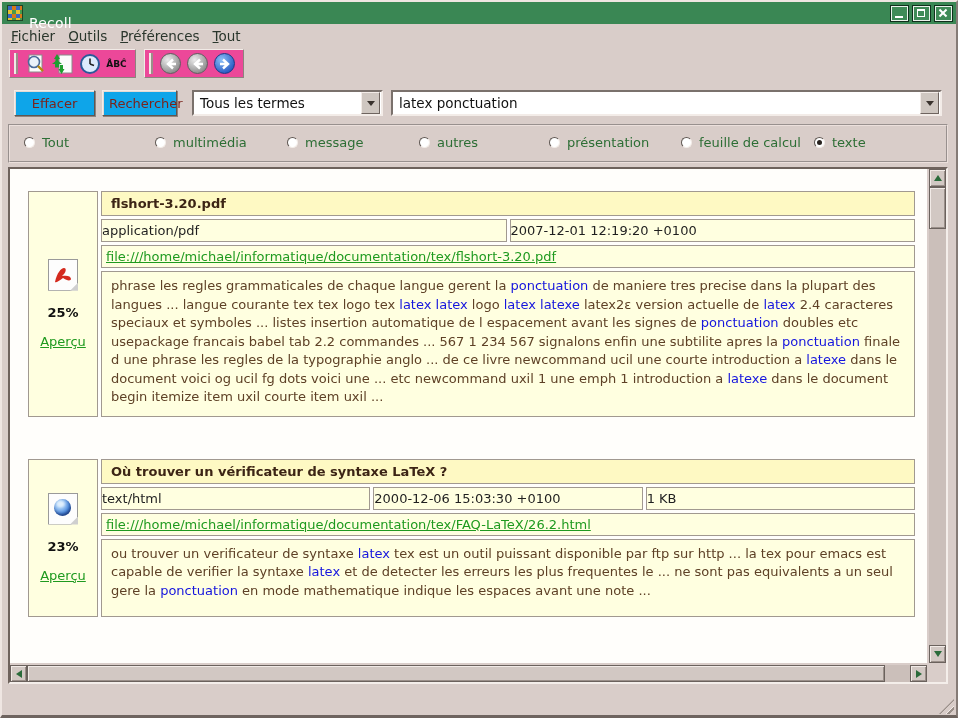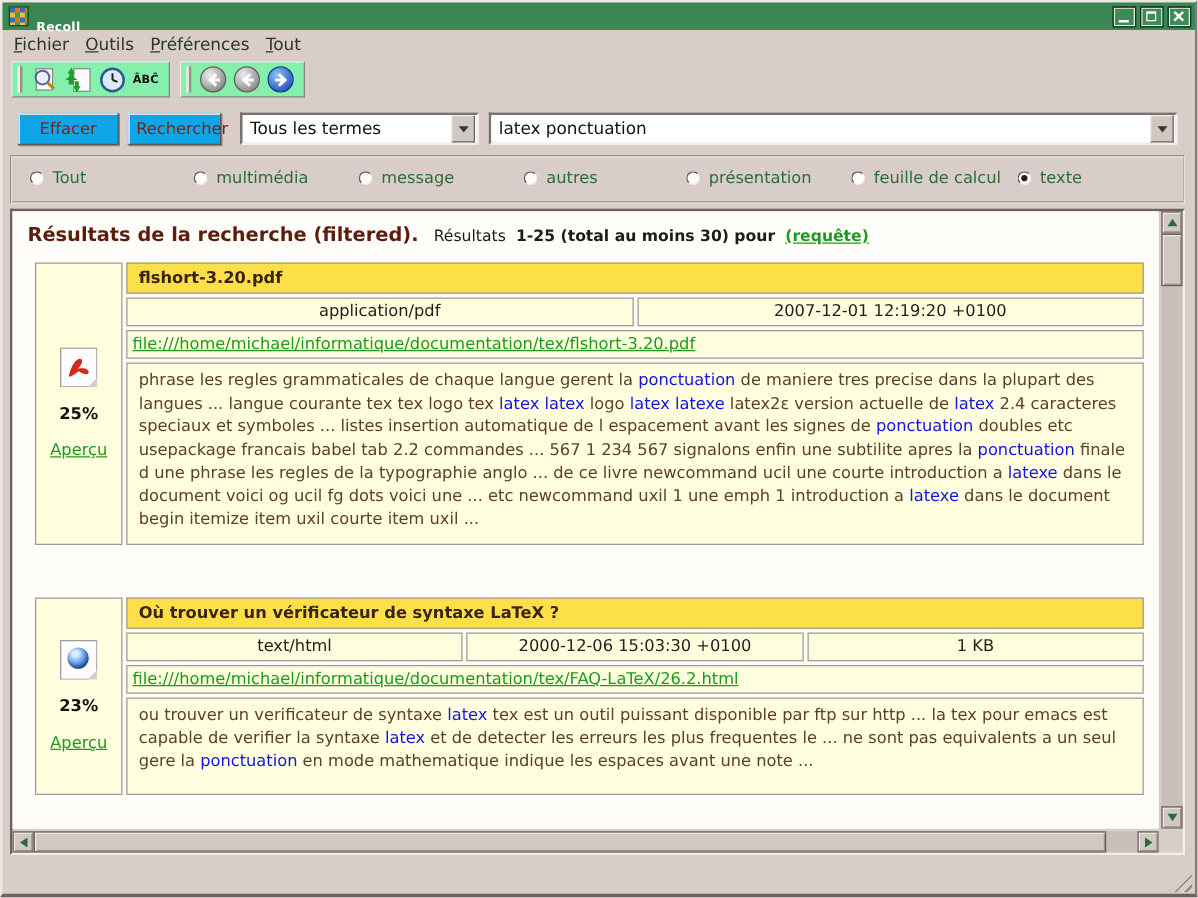--- a/index.html
+++ b/index.html
@@ -20,21 +20,21 @@
   .titlebar{
     position:absolute;left:2px;top:2px;right:2px;height:22px;
     background:var(--titlebar-green,#3a8754);
     display:flex;align-items:center;padding:0 3px;box-sizing:border-box;
   }
   .app-icon{
     width:16px;height:16px;margin:0 6px 0 2px;
     background:repeating-conic-gradient(#d87818 0 25%, #4a9a4a 25% 50%, #e8c030 50% 75%, #3a6ac0 75% 100%);
     background-size:8px 8px;border:1px solid #1d4527;box-sizing:border-box;
   }
-  .win-title{color:#fff;font-weight:bold;font-size:10px;letter-spacing:.2px;margin-top:19px;}
+  .win-title{color:#fff;font-weight:normal;font-size:14px;letter-spacing:.2px;margin-top:19px;}
   .tb-spacer{flex:1;}
   .win-btn{
     width:19px;height:17px;margin-left:3px;position:relative;
     background:#3f8b57;border:1px solid #0f2f1b;box-shadow:inset 0 0 0 1px #e9f2ea;
     box-sizing:border-box;cursor:pointer;
   }
   .win-btn .g-min{position:absolute;left:4px;bottom:3px;width:8px;height:2px;background:#fff;}
   .win-btn .g-max{position:absolute;left:4px;top:3px;width:8px;height:8px;border:1px solid #fff;border-top-width:2px;box-sizing:border-box;}
   .win-btn .g-x1,.win-btn .g-x2{position:absolute;left:3px;top:6px;width:10px;height:2px;background:#fff;}
   .win-btn .g-x1{transform:rotate(45deg);}
@@ -43,21 +43,21 @@
   .menubar{
     position:absolute;left:2px;top:24px;right:2px;height:23px;
     display:flex;align-items:center;column-gap:13px;padding-left:9px;
   }
   .menu-item{display:inline-block;color:#2a362c;font-size:13.5px;cursor:default;}
   .menu-item::first-letter{text-decoration:underline;}
   
   .toolbar{position:absolute;left:2px;top:47px;right:2px;height:33px;}
   .tool-group{
     position:absolute;top:2px;height:29px;display:flex;align-items:center;
-    background:#86efac;
+    background:#ec4899;
     border:1px solid;border-color:#f1eae6 #8d837e #8d837e #f1eae6;
     padding:0 5px 0 2px;box-sizing:border-box;
   }
   .grip{width:3px;height:21px;margin:0 4px 0 2px;
     border-left:2px solid #f1eae6;border-right:2px solid #9a8f89;box-sizing:border-box;}
   .tool-btn{width:27px;height:25px;display:flex;align-items:center;justify-content:center;cursor:pointer;}
   .abc-label{font-size:9px;font-weight:bold;color:#111;letter-spacing:0;}
   .nav-circle{width:21px;height:21px;border-radius:50%;display:flex;align-items:center;justify-content:center;
     background:radial-gradient(circle at 35% 30%,#ececec,#8f8f8f 75%);border:1px solid #5f5f5f;box-sizing:border-box;}
   .nav-circle.blue{background:radial-gradient(circle at 35% 30%,#8cc0f8,#2456c0 80%);border-color:#183a86;}
@@ -113,23 +113,23 @@
   .query-link{font-weight:bold;font-size:12.5px;margin-left:4px;}
   
   .result-table{display:flex;margin:13px 6px 0 8px;column-gap:3px;}
   .result-table + .result-table{margin-top:42px;}
   .cell{border:1px solid #a19990;background:#ffffe0;box-sizing:border-box;}
   .left-col{
     width:70px;flex:none;display:flex;flex-direction:column;align-items:center;justify-content:center;gap:14px;
     padding:6px 4px;
   }
   .right-col{flex:1;display:flex;flex-direction:column;row-gap:3px;min-width:0;}
-  .cell-title{background:#fde047;font-weight:bold;font-size:13px;color:#3c2415;padding:4px 9px;}
+  .cell-title{background:#fef9c3;font-weight:bold;font-size:13px;color:#3c2415;padding:4px 9px;}
   .meta-row{display:flex;column-gap:3px;}
-  .meta-row .cell{flex:1;text-align:center;padding:3px 0;font-size:13px;color:#1f1f1f;}
+  .meta-row .cell{flex:1;padding:3px 0;font-size:13px;color:#1f1f1f;}
   .cell-url{padding:3px 4px;font-size:13px;white-space:nowrap;overflow:hidden;}
   .cell-snippet{padding:5px 9px 9px;font-size:13px;line-height:18.5px;color:var(--text-brown,#5e4126);min-height:78px;}
   .cell-snippet .hl{color:var(--hl-blue,#1515dd);}
   .relevance{font-weight:bold;color:#111;font-size:13px;}
   
   .doc-icon{position:relative;width:30px;height:32px;}
   .doc-page{position:absolute;inset:0;background:#fdfdfd;border:1px solid #9a9a9a;box-sizing:border-box;
     clip-path:polygon(0 0,100% 0,100% 78%,78% 100%,0 100%);}
   .doc-fold{position:absolute;right:0;bottom:0;width:8px;height:8px;background:#cfcfcf;
     clip-path:polygon(0 100%,100% 0,100% 100%);}
@@ -290,26 +290,20 @@
       <span class="radio-label">feuille de calcul</span>
     </div>
   <div class="radio-item selected" style="left:804px;">
       <span class="radio-circle"></span>
       <span class="radio-label">texte</span>
     </div>
 </div>
 
 <div class="results-widget">
   <div class="results-view">
-    <div class="res-header">
-      <span class="res-title-big">Résultats de la recherche (filtered).</span>
-      <span class="res-sub">Résultats</span>
-      <span class="res-sub-b">1-25 (total au moins 30) pour</span>
-      <span class="link query-link">(requête)</span>
-    </div>
     <div id="results-list">
         <div class="result-table">
     <div class="cell left-col">
       <div class="doc-icon icon-pdf">
         <div class="doc-page"></div>
         <div class="doc-fold"></div>
         <svg class="glyph-pdf" width="24" height="24" viewBox="0 0 24 24">
           <path d="M4 19 C6 10 10 5 13 5 C16 5 15 10 11 13 C16 12 20 13 20 16 C20 18 16 18 12 15 C8 18 5 20 4 19 Z" fill="#d42a1e"></path>
         </svg>
 

